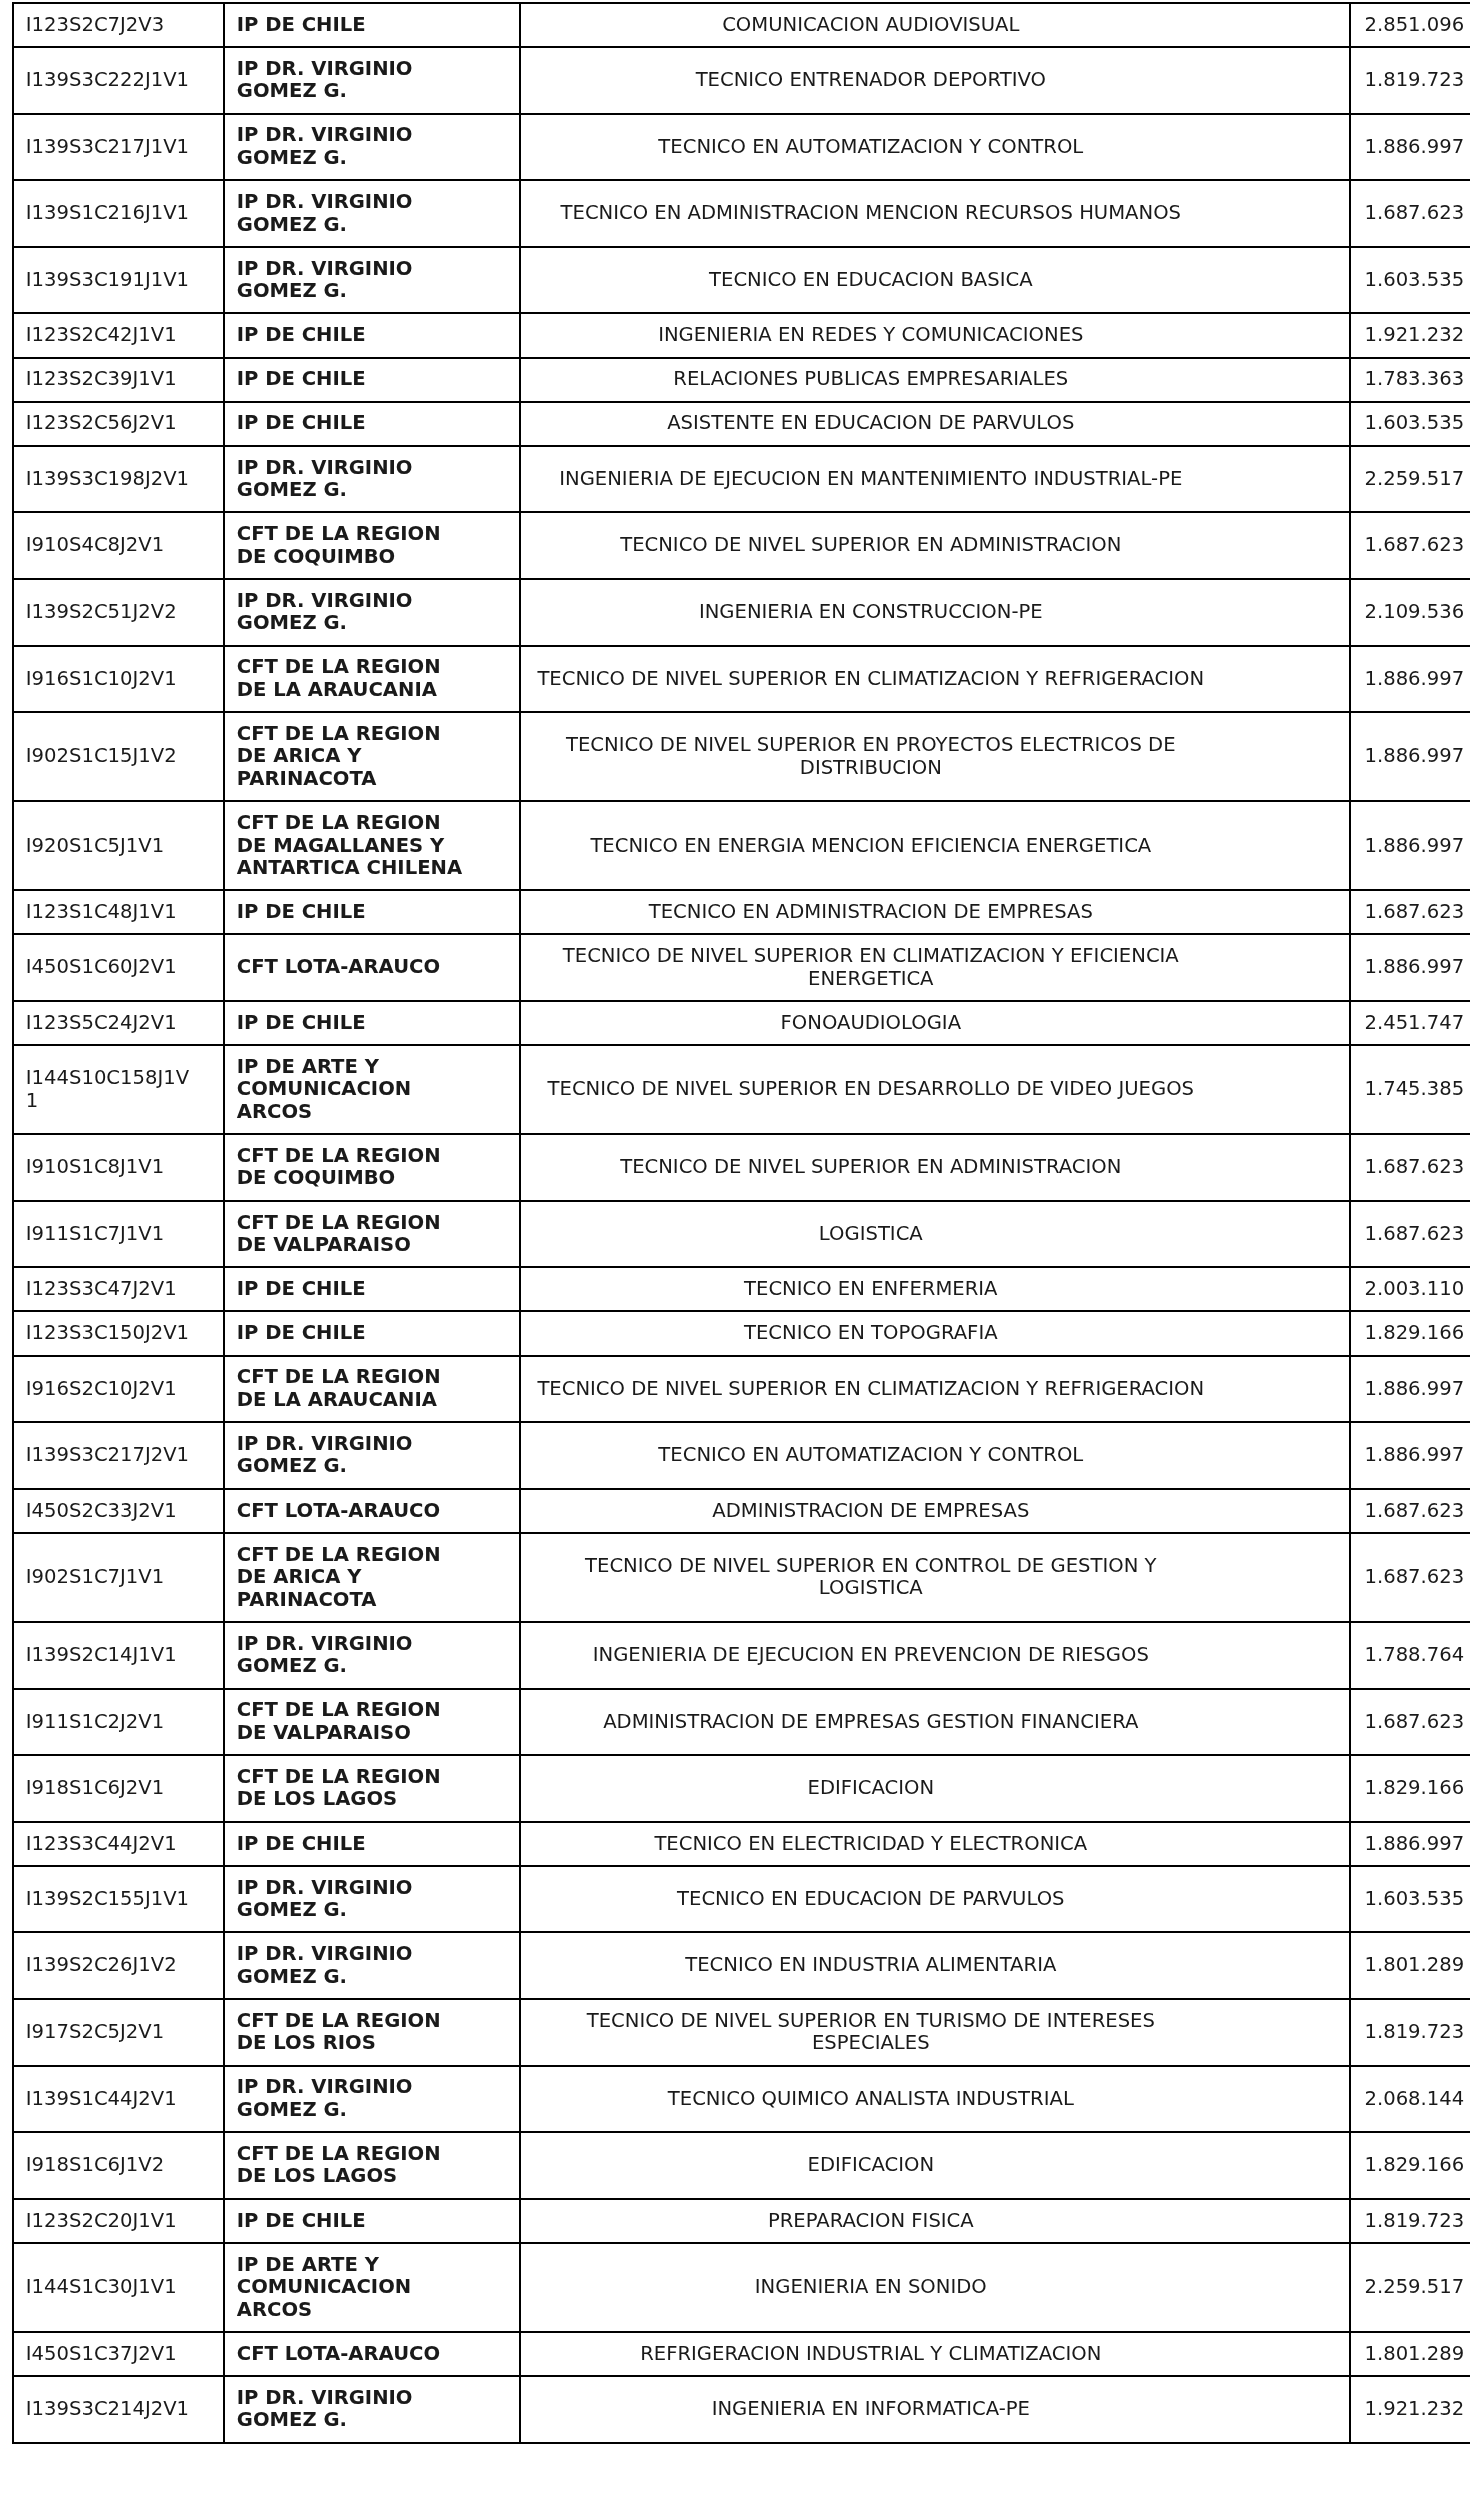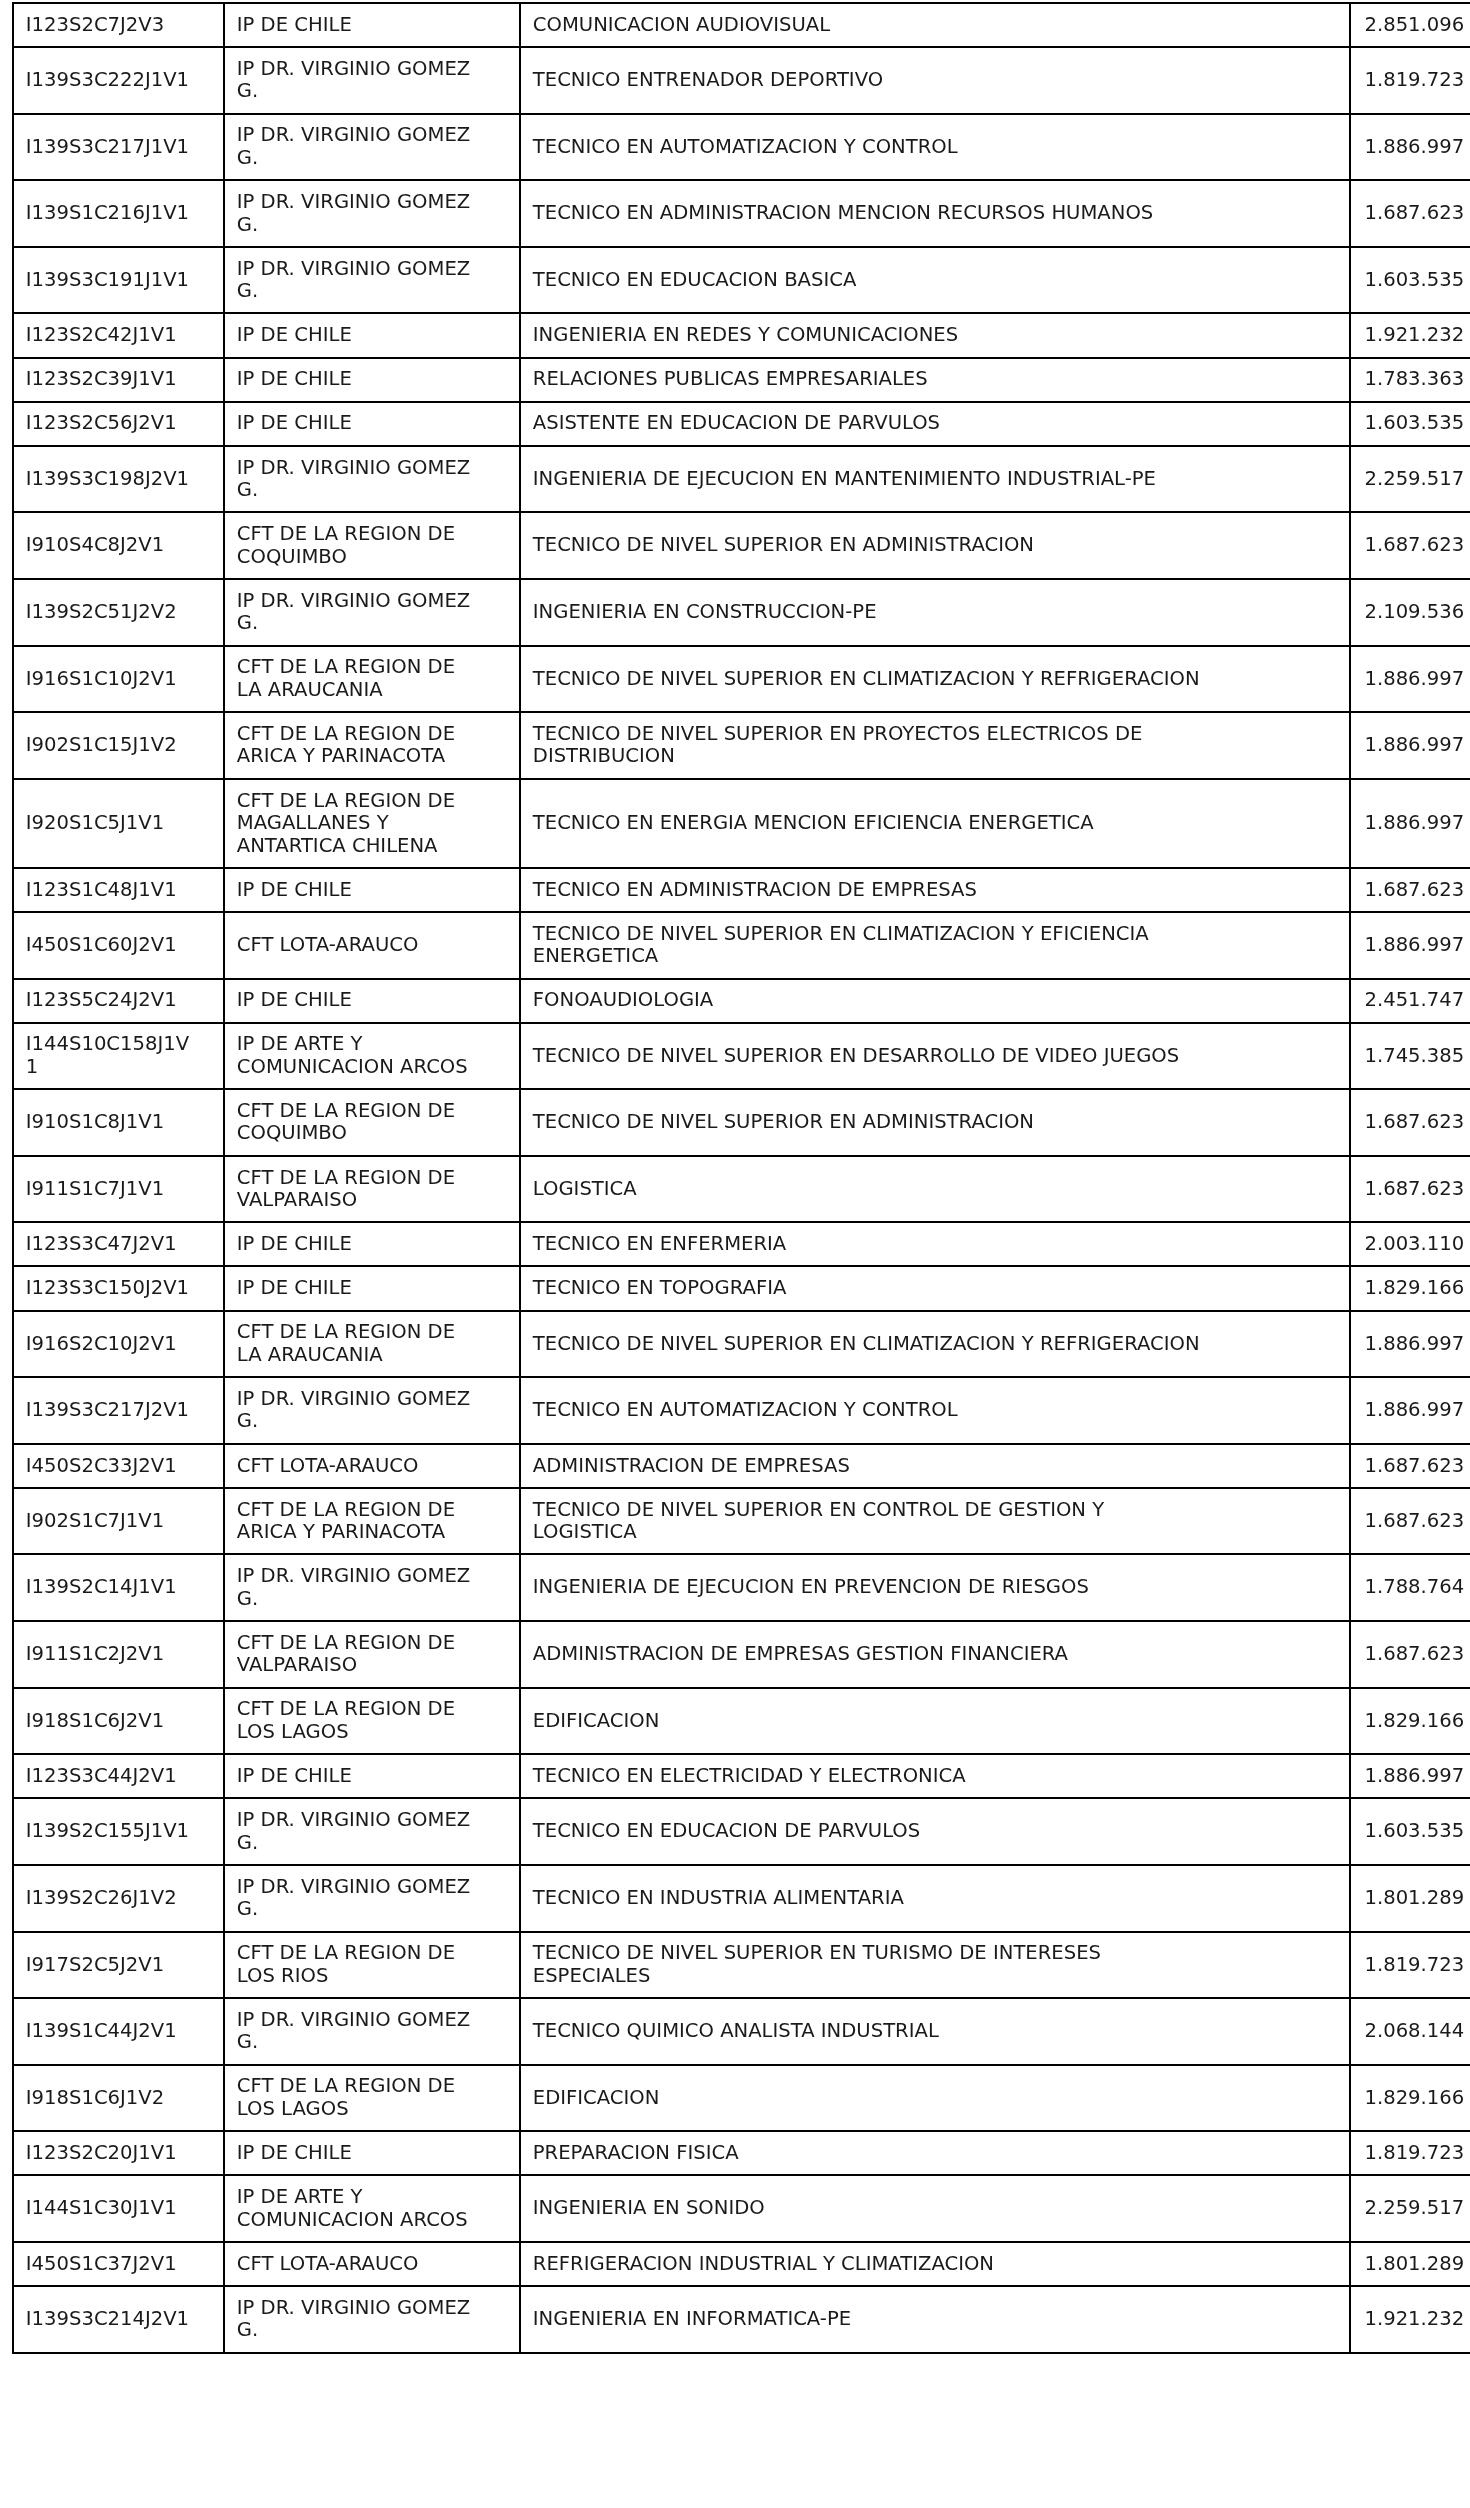--- a/index.html
+++ b/index.html
@@ -23,22 +23,22 @@
   td{
     border:2px solid var(--border-color);
     padding:9.8px 11.8px;
     vertical-align:middle;
     font-size:19.6px;
     line-height:22.5px;
     overflow:hidden;
   }
   .cell{display:block;}
   td.col-code .cell{max-width:173px;word-break:break-all;}
-  td.col-institution .cell{max-width:240px;}
-  td.col-program .cell{max-width:676px;}
+  td.col-institution .cell{max-width:240px;font-weight:bold;}
+  td.col-program .cell{max-width:676px;text-align:center;}
   td.col-amount{text-align:right;}
 </style>
 </head>
 <body>
 
 <table class="programs">
   <colgroup>
     <col style="width:211px">
     <col style="width:296px">
     <col style="width:830px">

